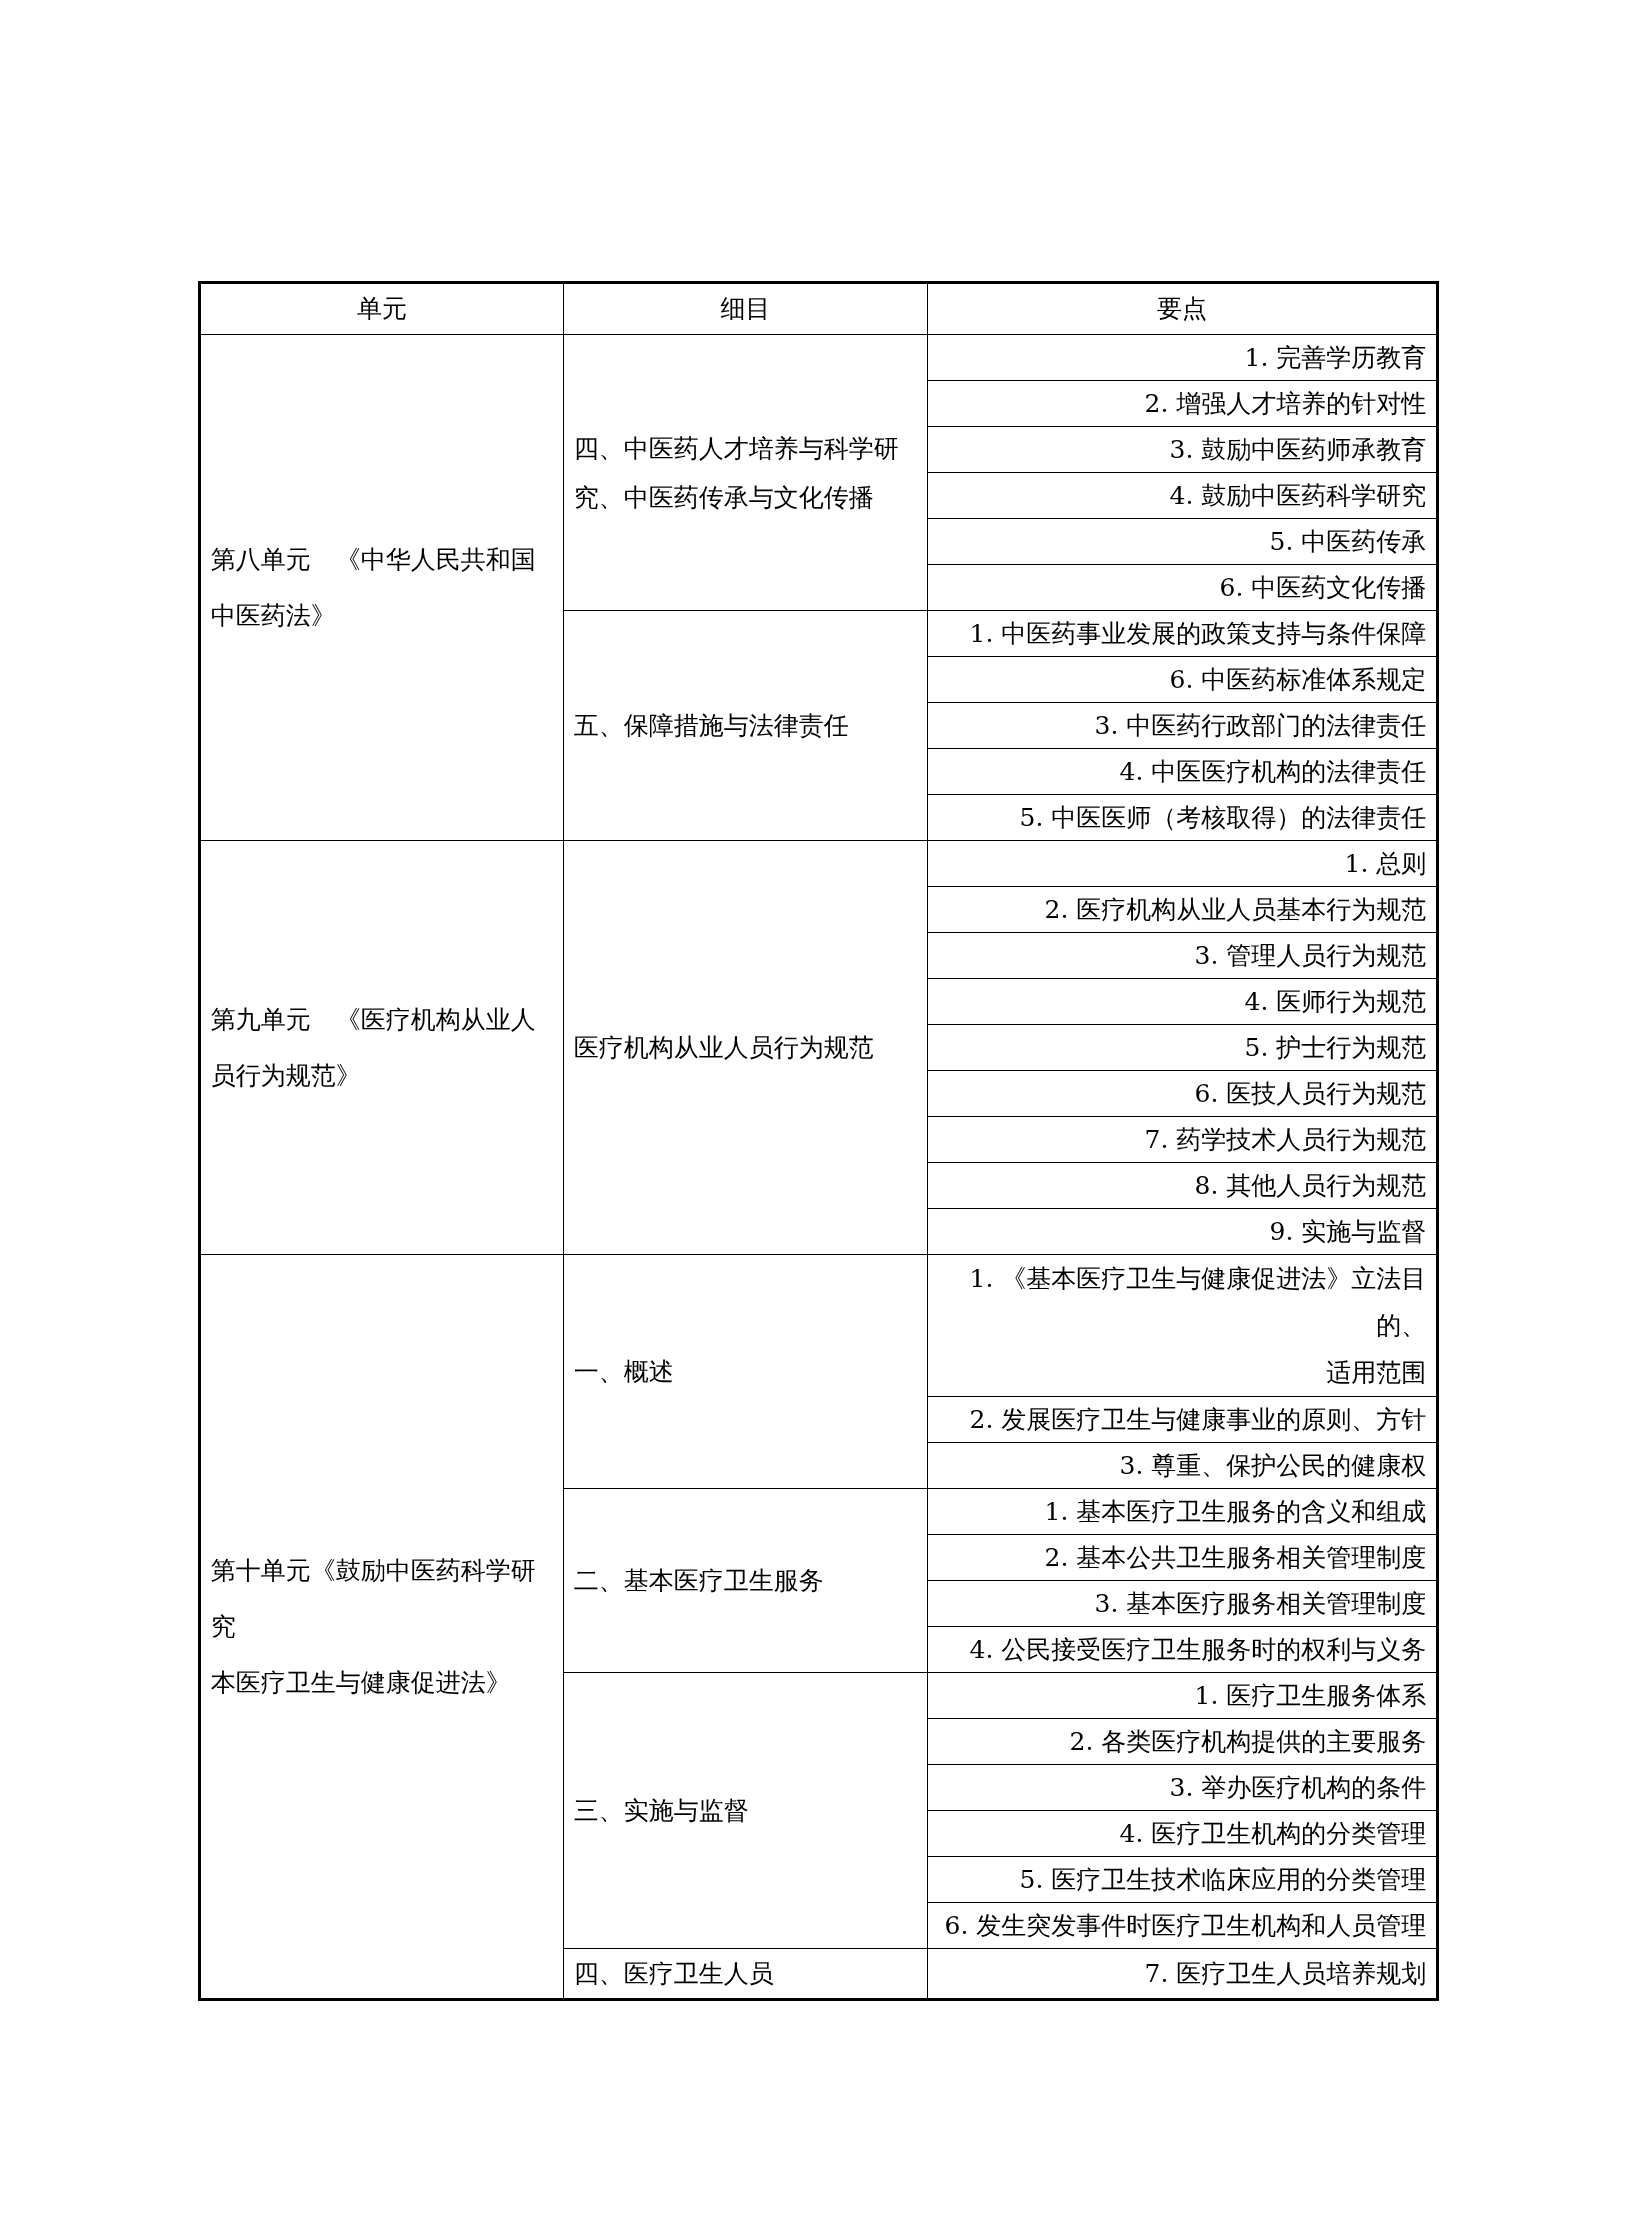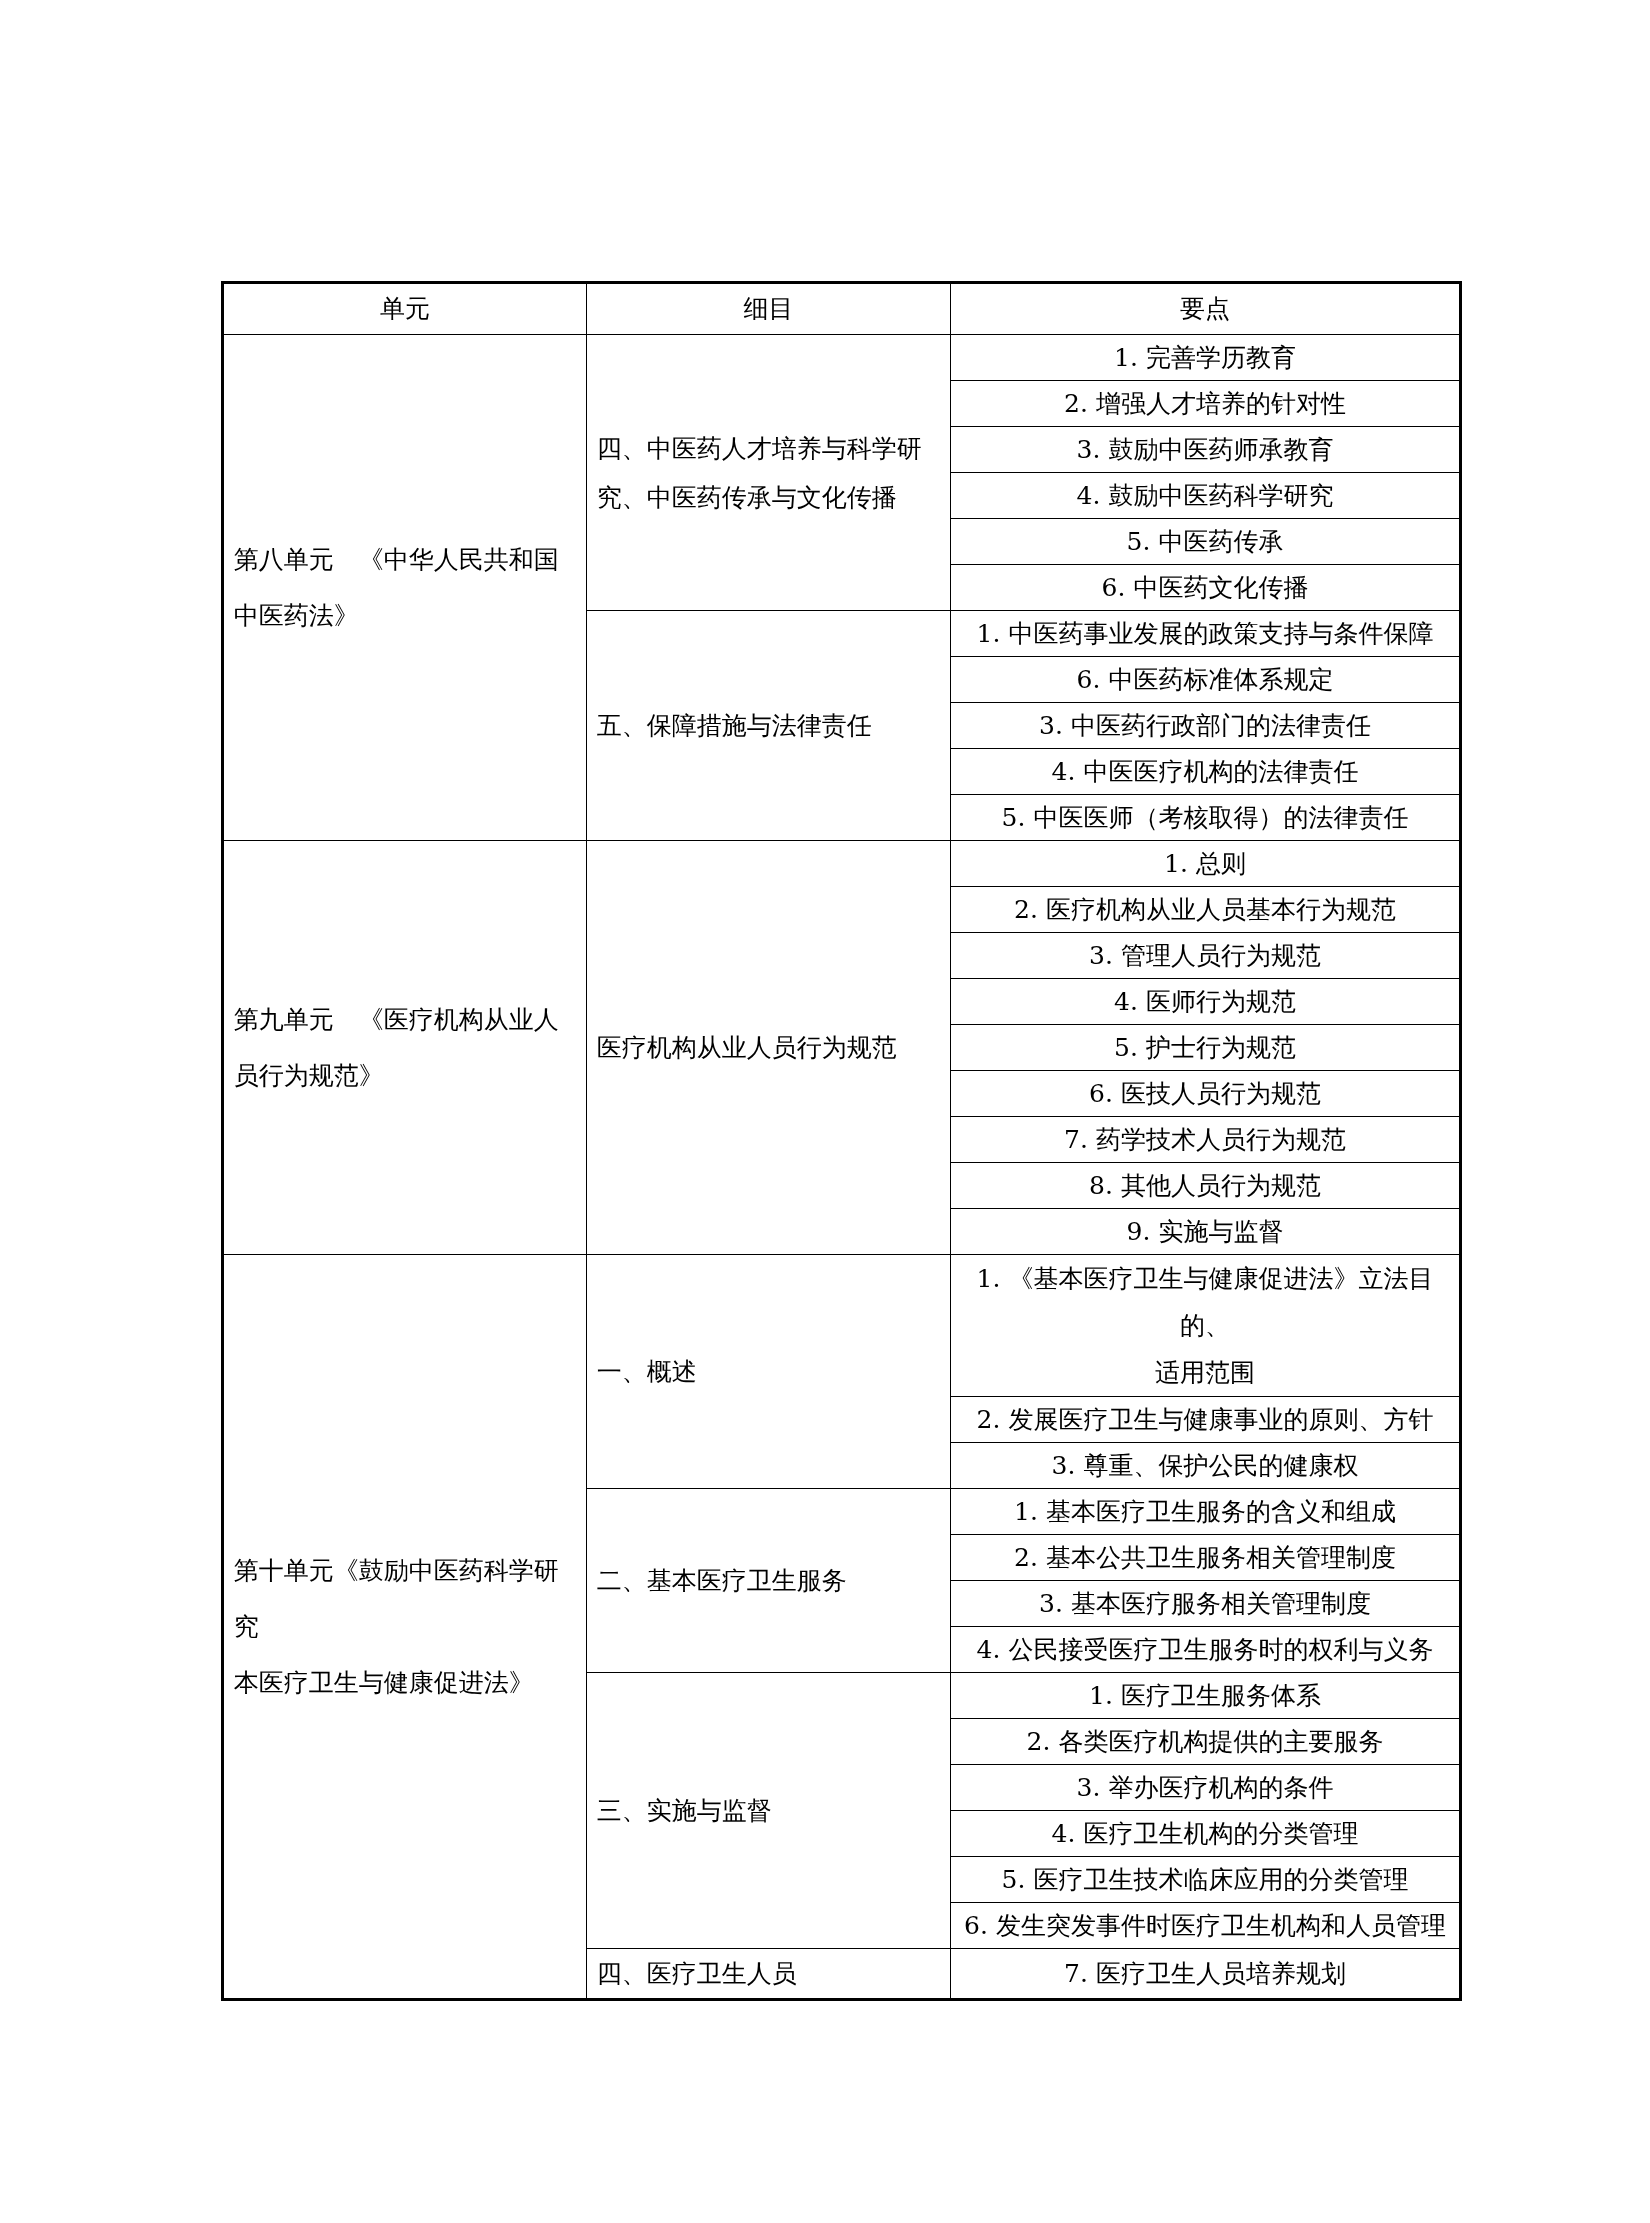--- a/index.html
+++ b/index.html
@@ -11,21 +11,21 @@
   }
   .sheet {
     position: relative;
     width: 1651px;
     height: 2223px;
     background: #ffffff;
     overflow: hidden;
   }
   table.syllabus {
     position: absolute;
-    left: 221px;
+    left: 198px;
     top: 281px;
     width: 1238px;
     table-layout: fixed;
     border-collapse: collapse;
     border: 3.9px solid #000000;
     padding-left: 40px;
   }
   col.c-unit { width: 364px; }
   col.c-sub  { width: 364px; }
   col.c-pts  { width: 510px; }
@@ -51,21 +51,21 @@
   td.sub {
     text-align: left;
     padding: 0 9.7px;
     line-height: 49px;
     white-space: pre-line;
     margin-left: 36px;
   }
   td.point {
     height: 45px;
     line-height: 45px;
-    text-align: center;
+    text-align: right;
     padding: 0 9.7px;
     white-space: pre-line;
   }
   td.point.tall {
     height: 93px;
     line-height: 47px;
   }
   .page-number {
     position: absolute;
     left: 0;

